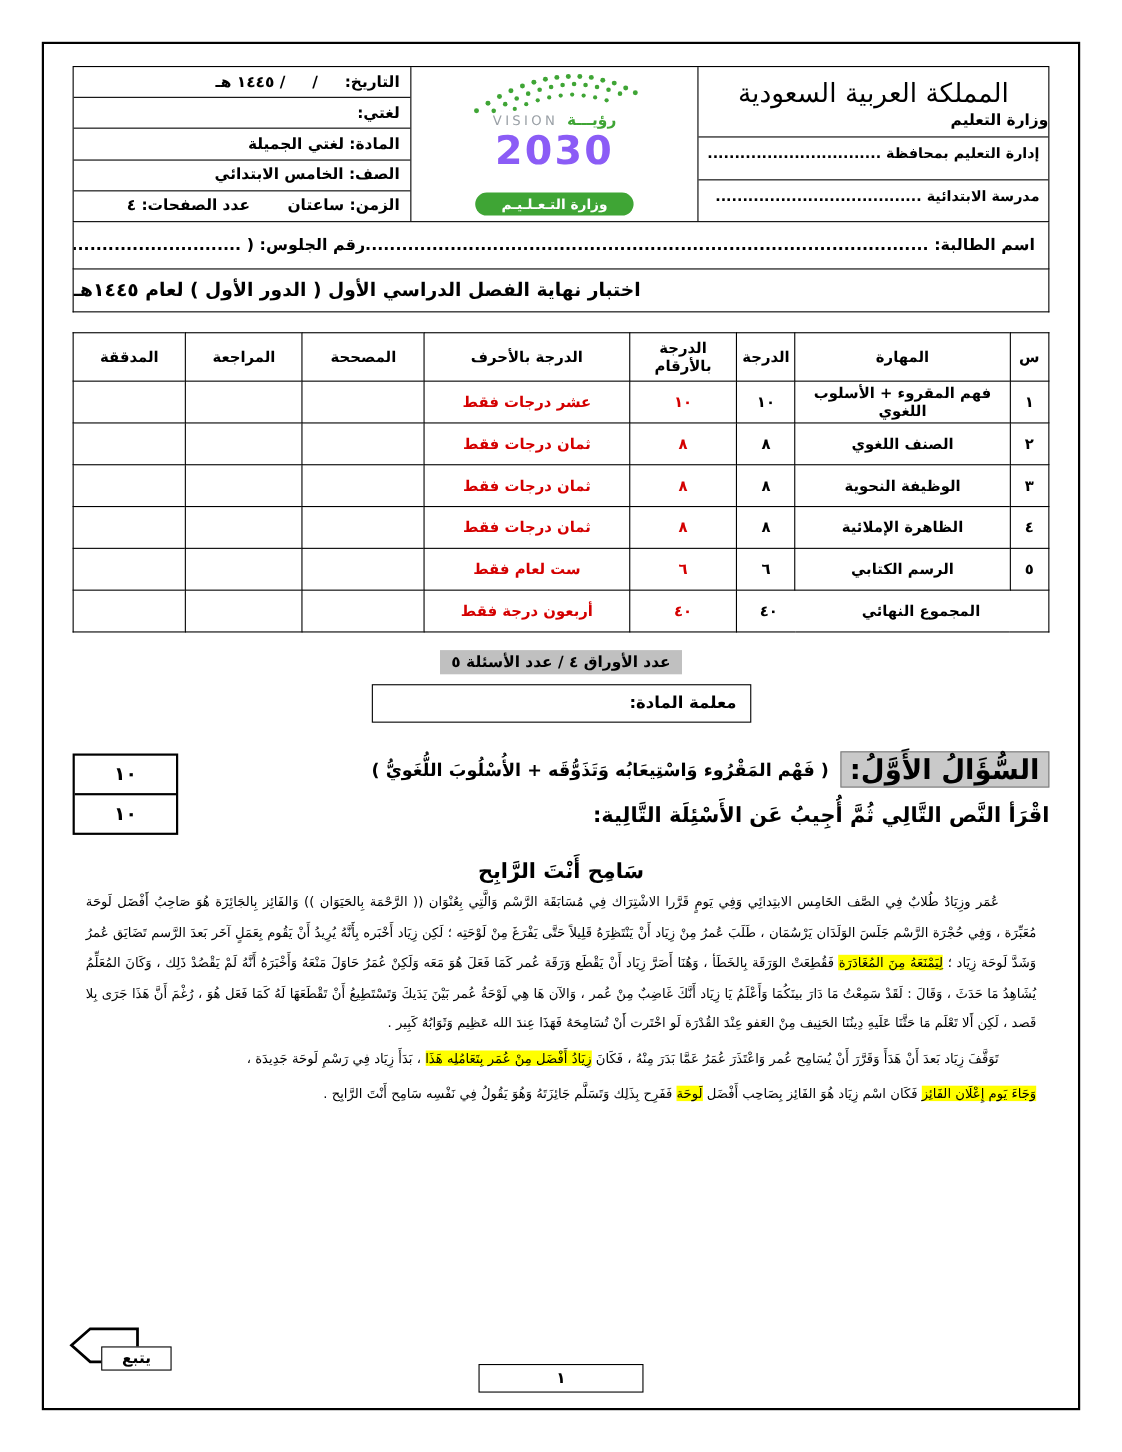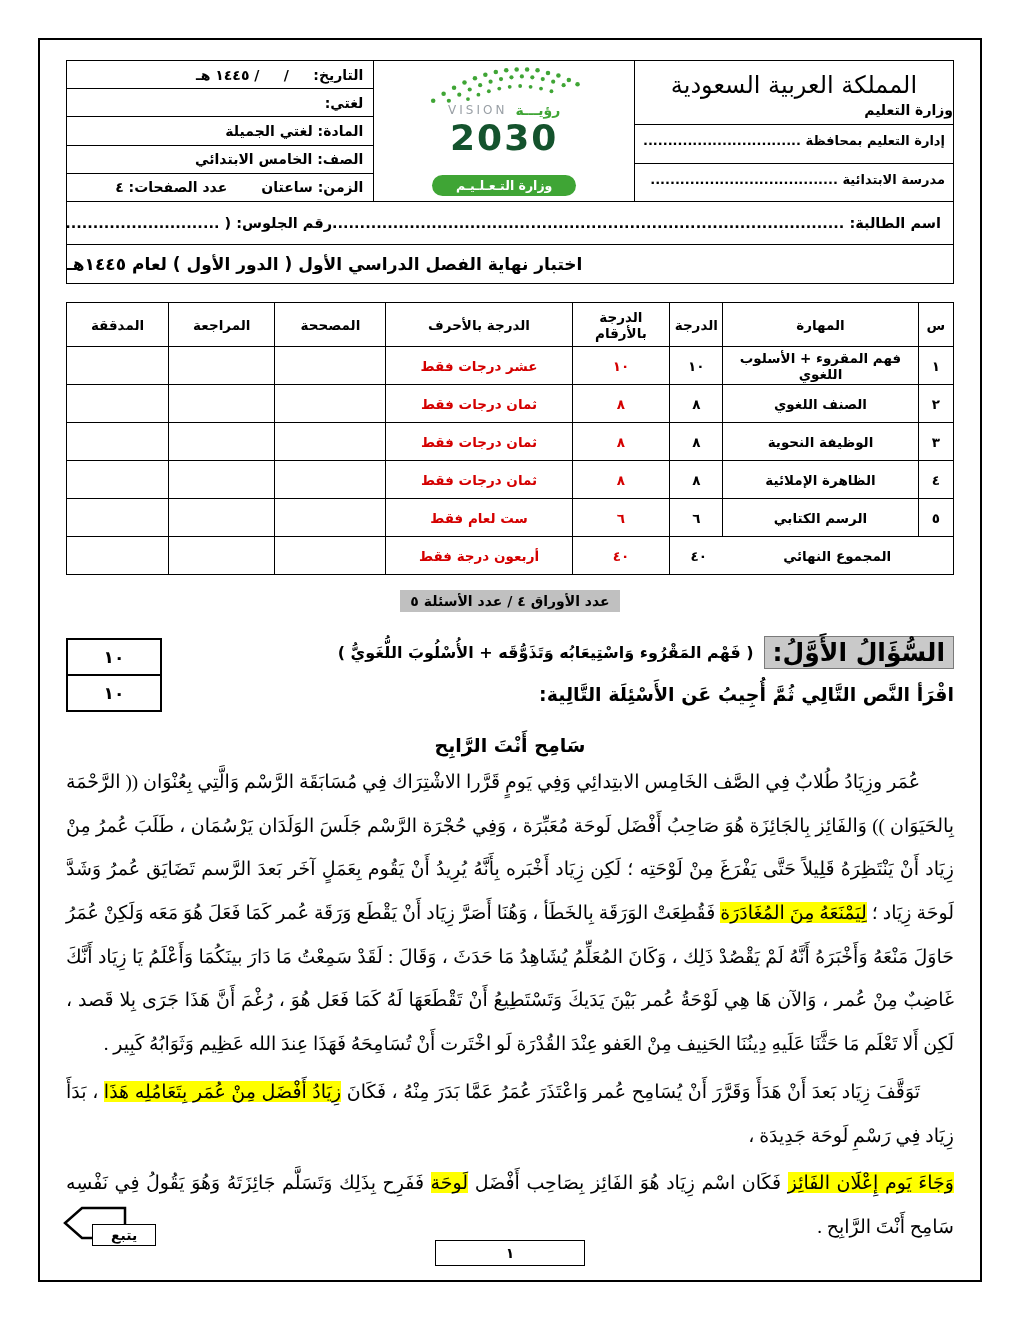--- a/index.html
+++ b/index.html
@@ -11,21 +11,21 @@
   .header { display:flex; border:1.5px solid #000; height:142px; }
   .h-ministry { flex:1.18; display:flex; flex-direction:column; border-left:1.5px solid #000; }
   .kingdom { font-size:24px; font-weight:normal; text-align:center; padding-top:9px; line-height:1.25; }
   .ministry-name { font-size:14px; font-weight:bold; text-align:right; margin:2px 0 6px; }
   .m-line { border-top:1.5px solid #000; font-size:13px; font-weight:bold; padding:8px 8px 0; flex:1; white-space:nowrap; overflow:hidden; }
   .h-logo { flex:1; display:flex; flex-direction:column; align-items:center; justify-content:center; border-left:1.5px solid #000; padding:3px 0; }
   .v-dots { width:185px; height:40px; }
   .vision-line { display:flex; gap:8px; align-items:center; direction:ltr; margin-top:-4px; }
   .v-en { font-size:12px; color:#9aa0a6; letter-spacing:3px; }
   .v-ar { font-size:14px; color:#3fa535; font-weight:bold; }
-  .v-year { font-size:36px; font-weight:bold; color:#14532d; line-height:1.1; letter-spacing:2px; }
+  .v-year { font-size:36px; font-weight:bold; color:#8b5cf6; line-height:1.1; letter-spacing:2px; }
   .v-pill { background:#3fa535; color:#fff; font-size:12.5px; font-weight:bold; border-radius:13px; padding:3px 24px; margin-top:18px; white-space:nowrap; }
   .h-info { flex:1.18; display:flex; flex-direction:column; }
   .info-row { flex:1; display:flex; align-items:center; padding:0 10px; font-size:14px; font-weight:bold; border-bottom:1.5px solid #000; white-space:pre-wrap; }
   .info-row:last-child { border-bottom:none; }
 
   .student-row { display:flex; justify-content:space-between; align-items:center; border:1.5px solid #000; border-top:none; padding:13px 12px; font-size:14.5px; font-weight:bold; overflow:hidden; white-space:nowrap; }
   .exam-title { border:1.5px solid #000; border-top:none; text-align:left; font-size:17px; font-weight:bold; padding:9px 0; }
 
   
   .grades { width:100%; border-collapse:collapse; margin-top:18px; table-layout:fixed; }
@@ -43,21 +43,21 @@
   
   .q1-block { position:relative; margin-top:26px; padding-left:125px; min-height:86px; }
   .q1-line { display:flex; align-items:center; gap:10px; flex-wrap:wrap; }
   .q1-title { background:#c9c9c9; border:1px solid #7a7a7a; font-size:25px; font-weight:bold; padding:1px 8px; white-space:nowrap; }
   .q1-subtitle { font-size:16px; font-weight:bold; }
   .score-box { position:absolute; left:0; top:2px; width:96px; border:2px solid #000; text-align:center; font-size:17px; font-weight:bold; background:#fff; }
   .score-top { padding:7px 0; border-bottom:2px solid #000; }
   .score-bottom { padding:7px 0; }
   .instruction { font-size:19px; font-weight:bold; margin-top:14px; }
   .reading-title { text-align:center; font-size:19px; font-weight:bold; margin:12px 0 4px; }
-  .body-text { font-size:19px; line-height:2.3; text-align:justify; margin:0 0 4px;font-family:Liberation Serif, serif; }
+  .body-text { font-size:12px; line-height:2.3; text-align:justify; margin:0 12px 4px; }
   .indent { text-indent:34px; }
   .hl { background:#ffff00; }
 
   
   .page-num-box { position:absolute; bottom:14px; left:50%; transform:translateX(-50%); width:150px; border:1.5px solid #000; text-align:center; font-size:14px; font-weight:bold; padding:4px 0; }
   .continue { position:absolute; left:22px; bottom:20px; width:135px; height:54px; }
   .continue svg { position:absolute; top:0; left:0; }
   .continue-label { position:absolute; top:18px; left:30px; background:#fff; border:1.5px solid #000; padding:2px 18px; font-weight:bold; font-size:14px; }
 </style>
 </head>
@@ -225,20 +225,21 @@
         <td></td>
         <td></td>
       </tr>
     </tbody>
   </table>
 
   <div class="sheets">
     <span>عدد الأوراق ٤ / عدد الأسئلة ٥</span>
   </div>
 
+  <div class="teacher-box">معلمة المادة:</div>
 
   <div class="q1-block">
     <div class="q1-line">
       <span class="q1-title">السُّؤَالُ الأَوَّلُ:</span>
       <span class="q1-subtitle">( فَهْم المَقْرُوء وَاسْتِيعَابُه وَتَذَوُّقَه + الأُسْلُوبَ اللُّغَويُّ )</span>
     </div>
     <div class="instruction">اقْرَأ النَّص التَّالِي ثُمَّ أُجِيبُ عَن الأَسْئِلَة التَّالِية:</div>
     <div class="score-box">
       <div class="score-top">١٠</div>
       <div class="score-bottom">١٠</div>

